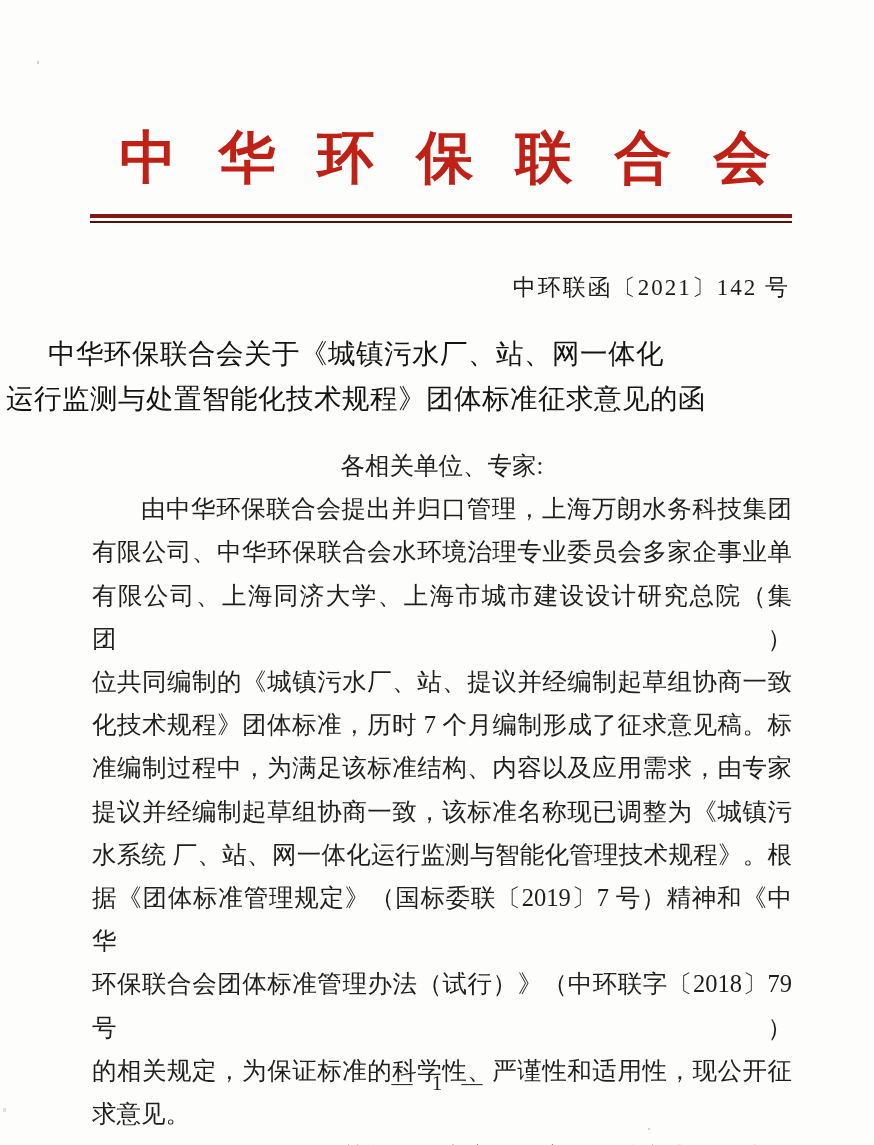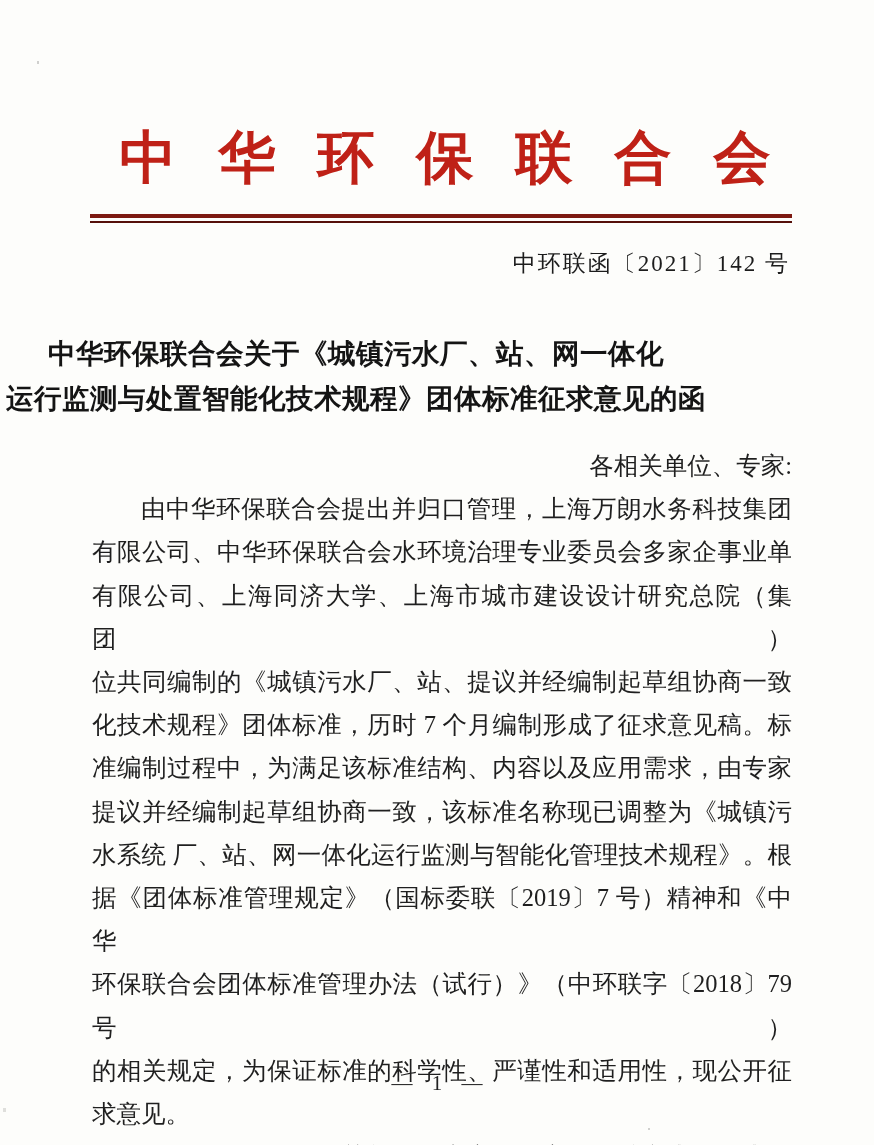--- a/index.html
+++ b/index.html
@@ -37,54 +37,54 @@
     left: 90px;
     width: 702px;
   }
   .rule-thick { height: 4px; background: var(--rule-top-red, #7d1911); }
   .rule-gap   { height: 3px; }
   .rule-thin  { height: 2px; background: var(--rule-bottom-red, #55100a); }
 
   
   .doc-number {
     position: absolute;
-    top: 248px;
+    top: 272px;
     right: 84px;
     font-size: 23px;
     color: #1c1c1c;
     letter-spacing: 2px;
     white-space: nowrap;
   }
 
   
   .doc-title {
     position: absolute;
     top: 331px;
     left: 0;
     width: 712px;
     text-align: center;
     font-size: 27.5px;
-    font-weight: 700;
+    font-weight: 400;
     color: #141414;
     line-height: 45px;
     letter-spacing: 0.5px;
   }
 
   
   .body-text {
     position: absolute;
     top: 444px;
     left: 92px;
     width: 700px;
     font-size: 24.5px;
     color: var(--body-text, #1f1f1f);
     line-height: 43.2px;
   }
   .salutation {
-    text-align: right;
+    text-align: center;
   }
   .body-line {
     text-align: justify;
   }
   .body-line.stretch {
     text-align-last: justify;
   }
   .body-line.indent {
     text-indent: 2em;
   }

